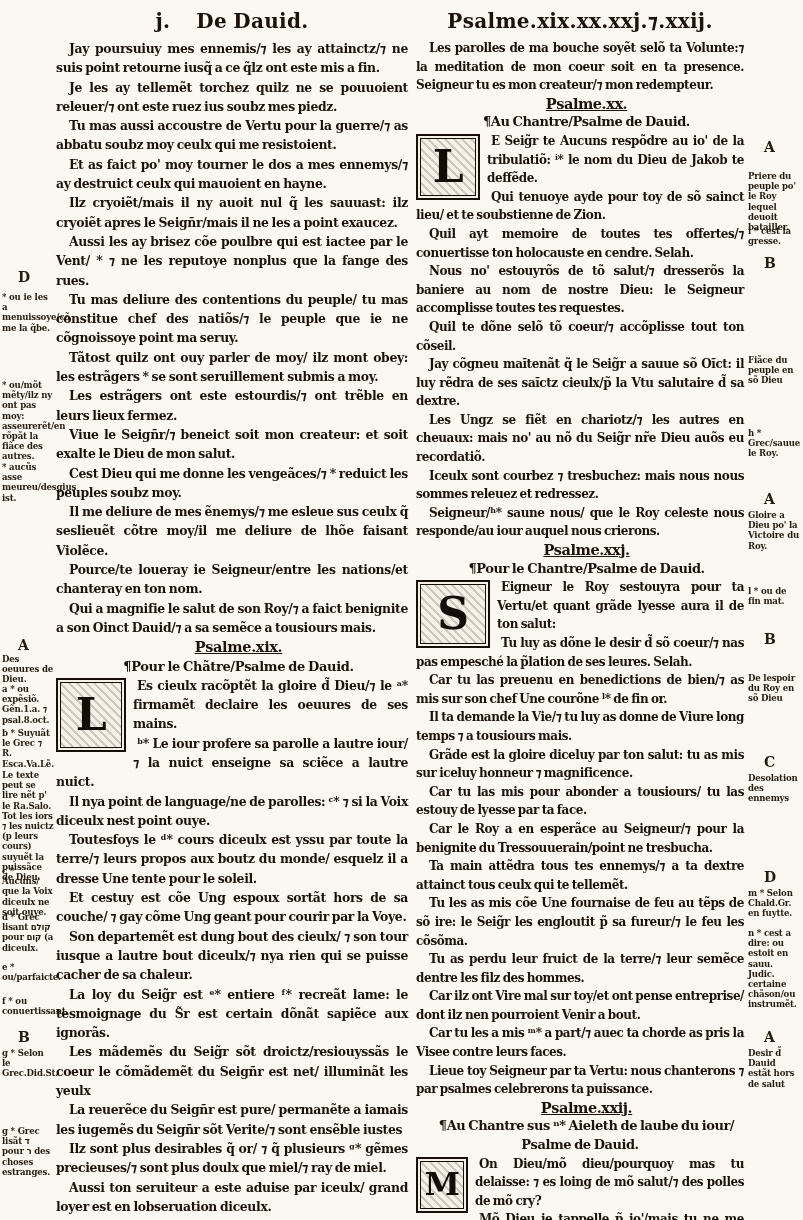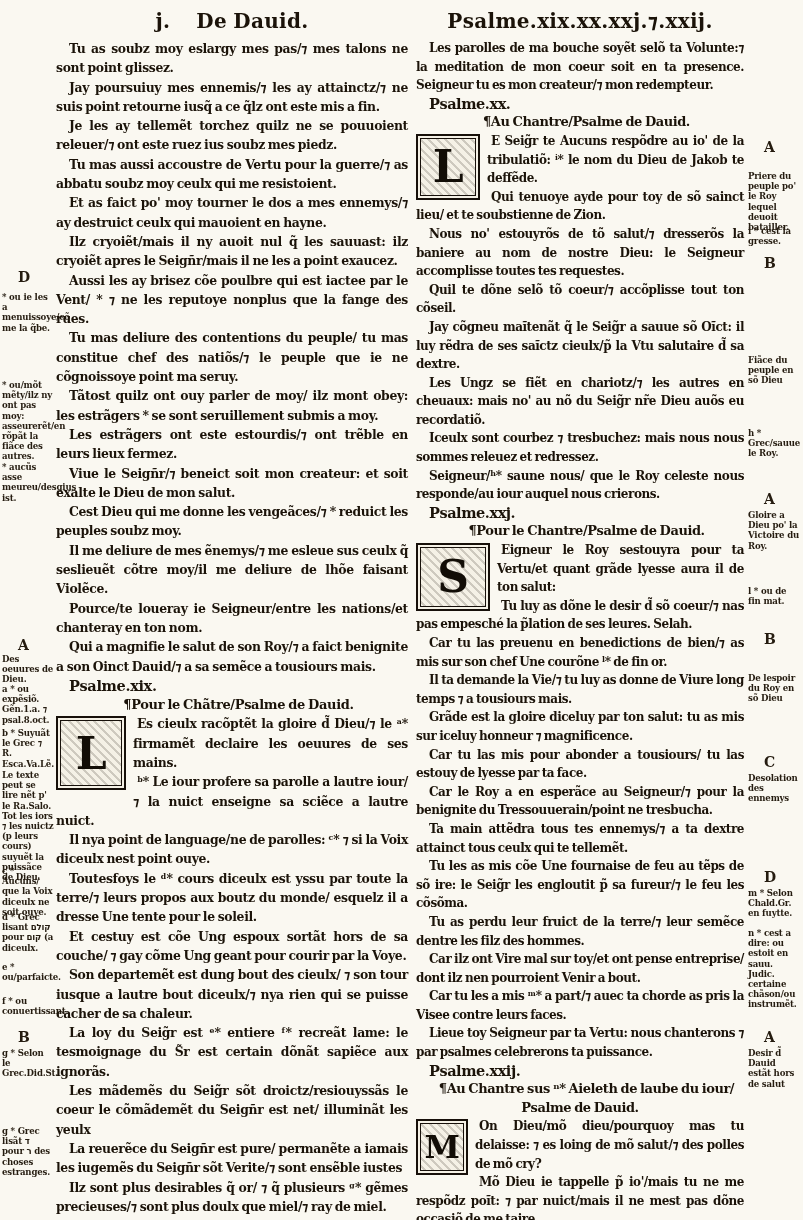--- a/index.html
+++ b/index.html
@@ -11,21 +11,21 @@
   .col{
     position:absolute;top:6px;
     font-family:"DejaVu Serif","DejaVu Sans",serif;font-weight:700;
     text-align:justify;color:#1b1309;
   }
   #colL{left:56px;width:352px;font-size:12.4px;line-height:19.3px;letter-spacing:-0.35px;word-spacing:-1px;}
   #colR{left:416px;width:328px;font-size:12px;line-height:18.6px;letter-spacing:-0.45px;word-spacing:-1px;}
   .col p{margin:0;text-indent:13px;}
   .colhead{display:flex;justify-content:center;gap:26px;text-indent:0;
     font-size:20px;line-height:30px;letter-spacing:0.3px;margin-bottom:3px;white-space:nowrap;}
-  .psalm-head{text-indent:0;font-size:14.5px;margin:2px 0 1px;}
+  .psalm-head{text-align:center;text-indent:0;font-size:14.5px;margin:2px 0 1px;text-decoration:underline;}
   .psalm-title{text-align:center;text-indent:0;font-size:13px;margin:0 0 1px;}
   .lead{margin:0;}
   .lead:after{content:"";display:block;clear:none;}
   .lead p{text-indent:4px;}
   .cap{
     float:left;display:flex;align-items:center;justify-content:center;
     border:2px solid #17100a;margin:2px 7px 2px 0;
     background:repeating-linear-gradient(45deg,rgba(27,19,9,.18) 0 2px,rgba(0,0,0,0) 2px 6px),#f5f1e6;
     box-shadow:inset 0 0 0 2px #f5f1e6, inset 0 0 0 3px #17100a;
   }
@@ -67,21 +67,20 @@
     <div class="mnote mletter" style="top:1030px">B</div>
     <div class="mnote" style="top:1048px">g * Selon le Grec.Did.St.</div>
     <div class="mnote" style="top:1126px">g * Grec lisãt ד pour ר des choses estranges.</div>
   </div>
 
   <section class="col" id="colL">
     <div class="colhead">
       <span>j.</span>
       <span>De Dauid.</span>
     </div>
-    <p>Tu as soubz moy eslargy mes pas/⁊ mes talons ne sont point glissez.</p>
     <p>Jay poursuiuy mes ennemis/⁊ les ay attainctz/⁊ ne suis point retourne iusq̃ a ce q̃lz ont este mis a fin.</p>
     <p>Je les ay tellemẽt torchez quilz ne se pouuoient releuer/⁊ ont este ruez ius soubz mes piedz.</p>
     <p>Tu mas aussi accoustre de Vertu pour la guerre/⁊ as abbatu soubz moy ceulx qui me resistoient.</p>
     <p>Et as faict po' moy tourner le dos a mes ennemys/⁊ ay destruict ceulx qui mauoient en hayne.</p>
     <p>Ilz cryoiẽt/mais il ny auoit nul q̃ les sauuast: ilz cryoiẽt apres le Seigñr/mais il ne les a point exaucez.</p>
     <p>Aussi les ay brisez cõe poulbre qui est iactee par le Vent/ * ⁊ ne les reputoye nonplus que la fange des rues.</p>
     <p>Tu mas deliure des contentions du peuple/ tu mas constitue chef des natiõs/⁊ le peuple que ie ne cõgnoissoye point ma seruy.</p>
     <p>Tãtost quilz ont ouy parler de moy/ ilz mont obey: les estrãgers * se sont seruillement submis a moy.</p>
     <p>Les estrãgers ont este estourdis/⁊ ont trẽble en leurs lieux fermez.</p>
     <p>Viue le Seigñr/⁊ beneict soit mon createur: et soit exalte le Dieu de mon salut.</p>
@@ -119,20 +118,21 @@
 
     <p class="psalm-head">Psalme.xx.</p>
     <p class="psalm-title">¶Au Chantre/Psalme de Dauid.</p>
     <div class="lead">
       <div class="cap cap-l20">
           <span>L</span>
         </div>
       <p>E Seig̃r te Aucuns respõdre au io' de la tribulatiõ: ⁱ* le nom du Dieu de Jakob te deffẽde.</p>
       <p>Qui tenuoye ayde pour toy de sõ sainct lieu/ et te soubstienne de Zion.</p>
     </div>
+    <p>Quil ayt memoire de toutes tes offertes/⁊ conuertisse ton holocauste en cendre. Selah.</p>
     <p>Nous no' estouyrõs de tõ salut/⁊ dresserõs la baniere au nom de nostre Dieu: le Seigneur accomplisse toutes tes requestes.</p>
     <p>Quil te dõne selõ tõ coeur/⁊ accõplisse tout ton cõseil.</p>
     <p>Jay cõgneu maĩtenãt q̃ le Seig̃r a sauue sõ Oĩct: il luy rẽdra de ses saĩctz cieulx/p̃ la Vtu salutaire d̃ sa dextre.</p>
     <p>Les Ungz se fiẽt en chariotz/⁊ les autres en cheuaux: mais no' au nõ du Seig̃r nr̃e Dieu auõs eu recordatiõ.</p>
     <p>Iceulx sont courbez ⁊ tresbuchez: mais nous nous sommes releuez et redressez.</p>
     <p>Seigneur/ʰ* saune nous/ que le Roy celeste nous responde/au iour auquel nous crierons.</p>
 
     <p class="psalm-head">Psalme.xxj.</p>
     <p class="psalm-title">¶Pour le Chantre/Psalme de Dauid.</p>
     <div class="lead">

